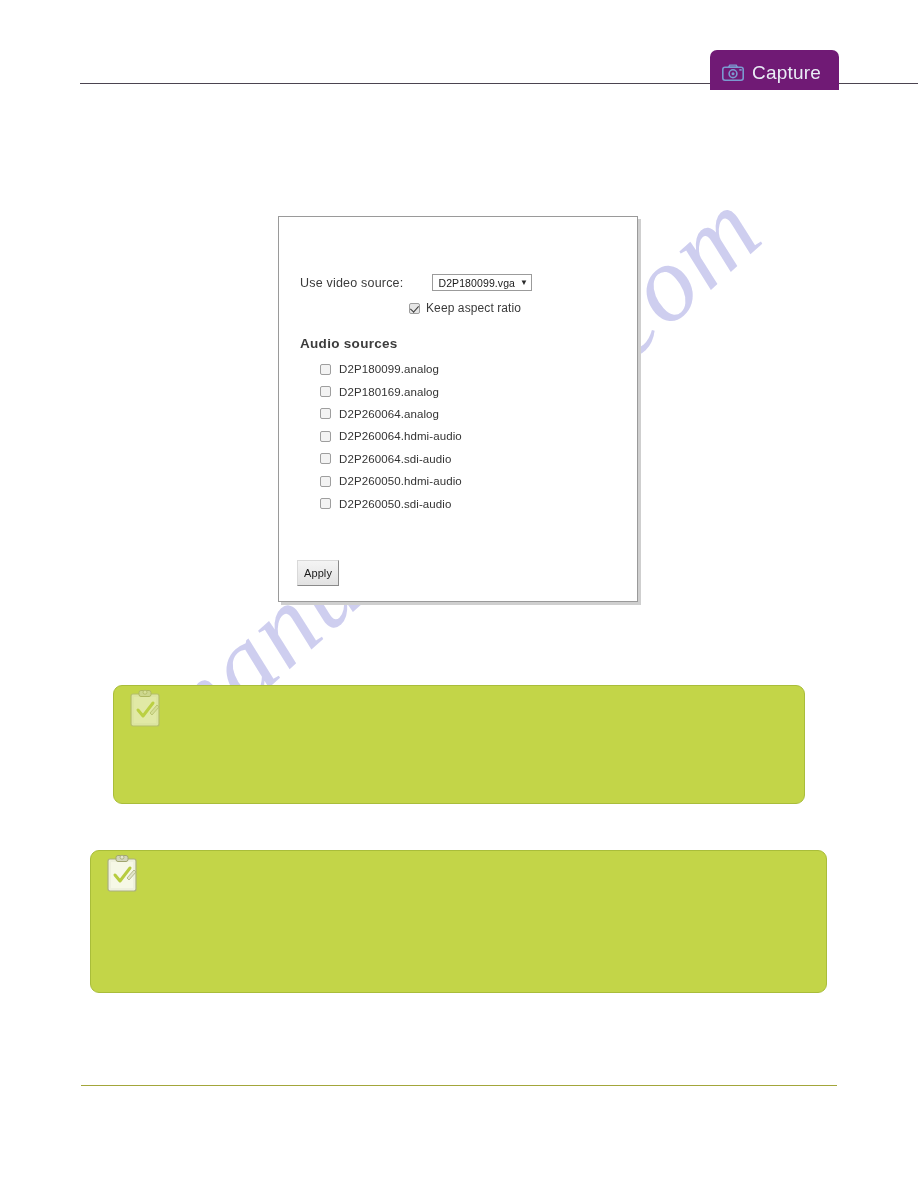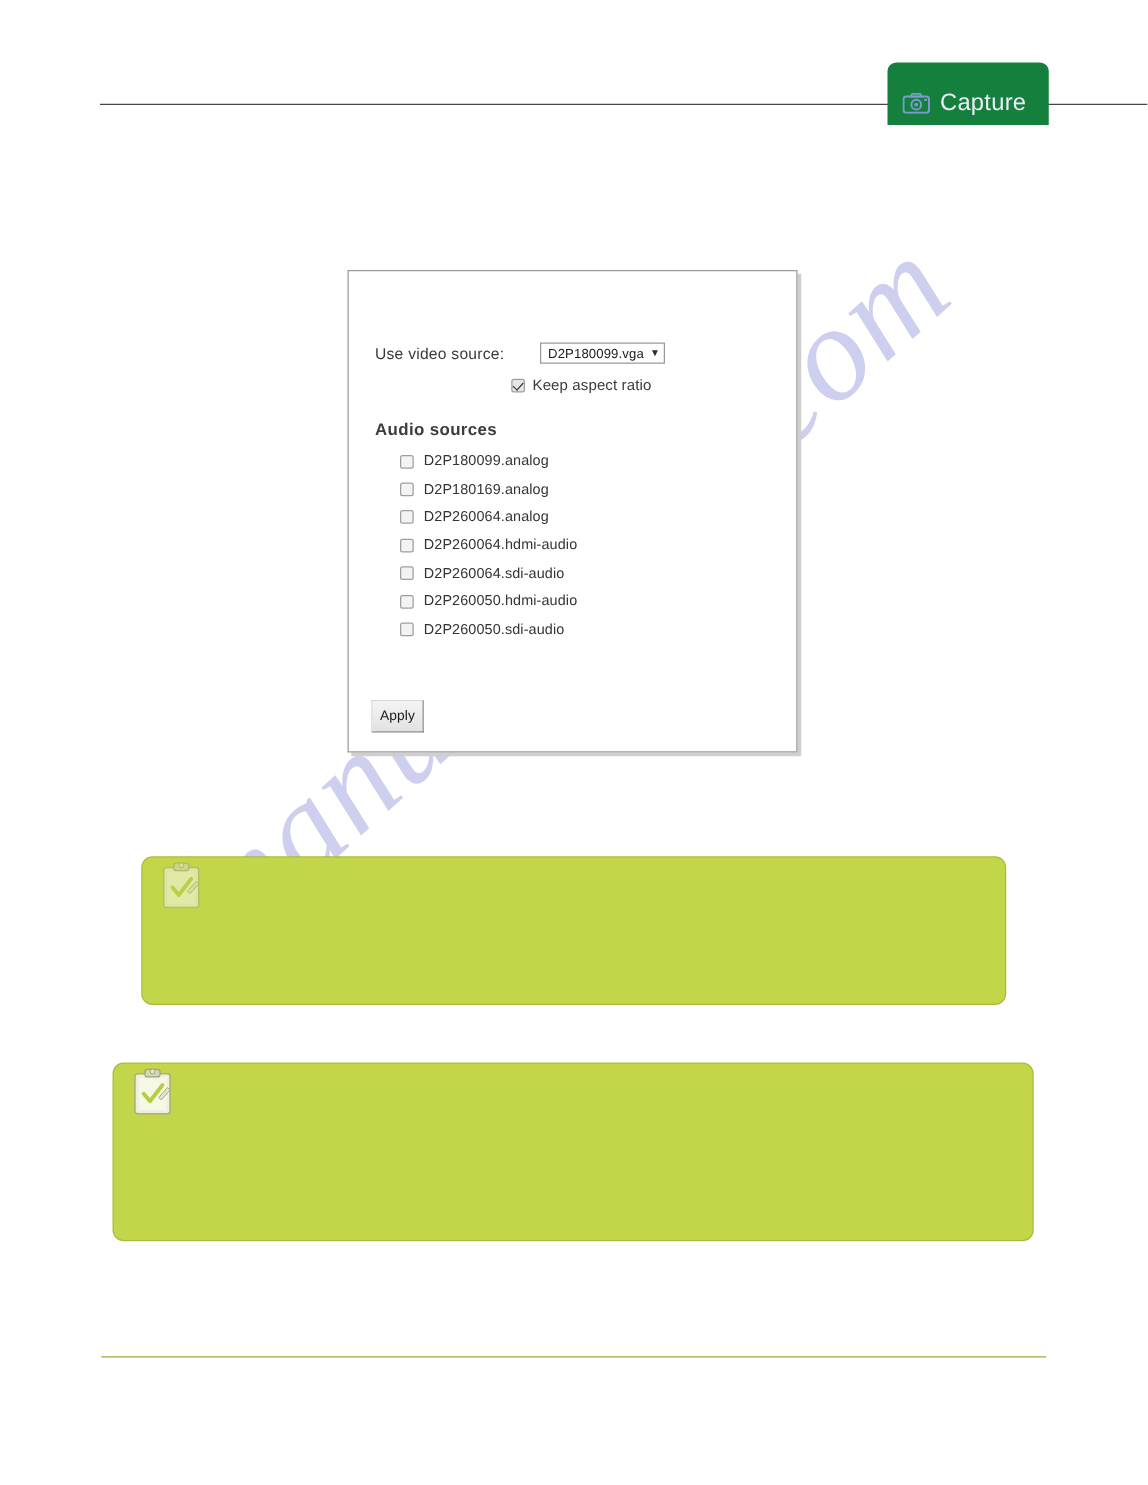--- a/index.html
+++ b/index.html
@@ -41,22 +41,22 @@
     white-space: nowrap;
     opacity: 0.95;
   }
 
   
   #capture-tab {
     position: absolute;
     right: 79px;
     top: 50px;
     height: 36px;
-    padding: 14px 18px 0 12px;
-    background: #15803d;
+    padding: 4px 18px 0 12px;
+    background: #701a75;
     border-radius: 7px 7px 0 0;
     display: flex;
     align-items: center;
     gap: 8px;
     z-index: 8;
     box-shadow: 0 0 0 0 rgba(0,0,0,0);
   }
   #capture-tab .cam {
     width: 22px;
     height: 17px;

